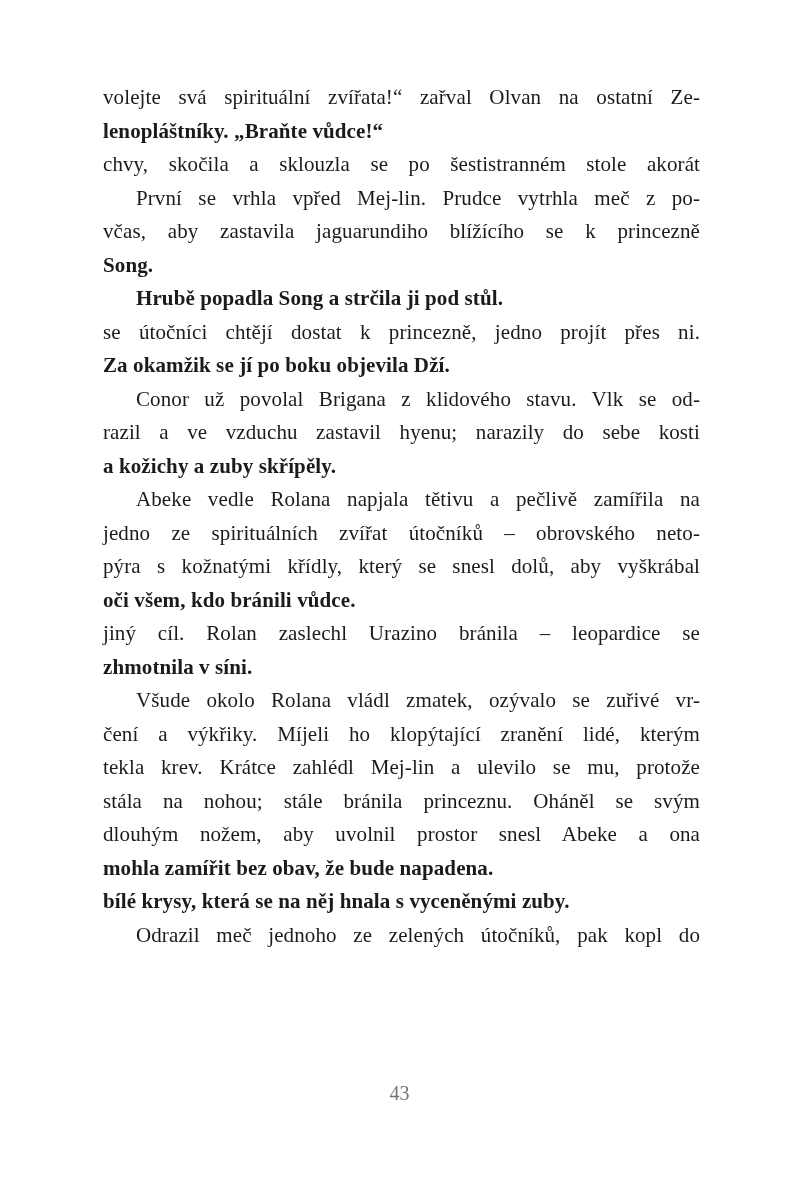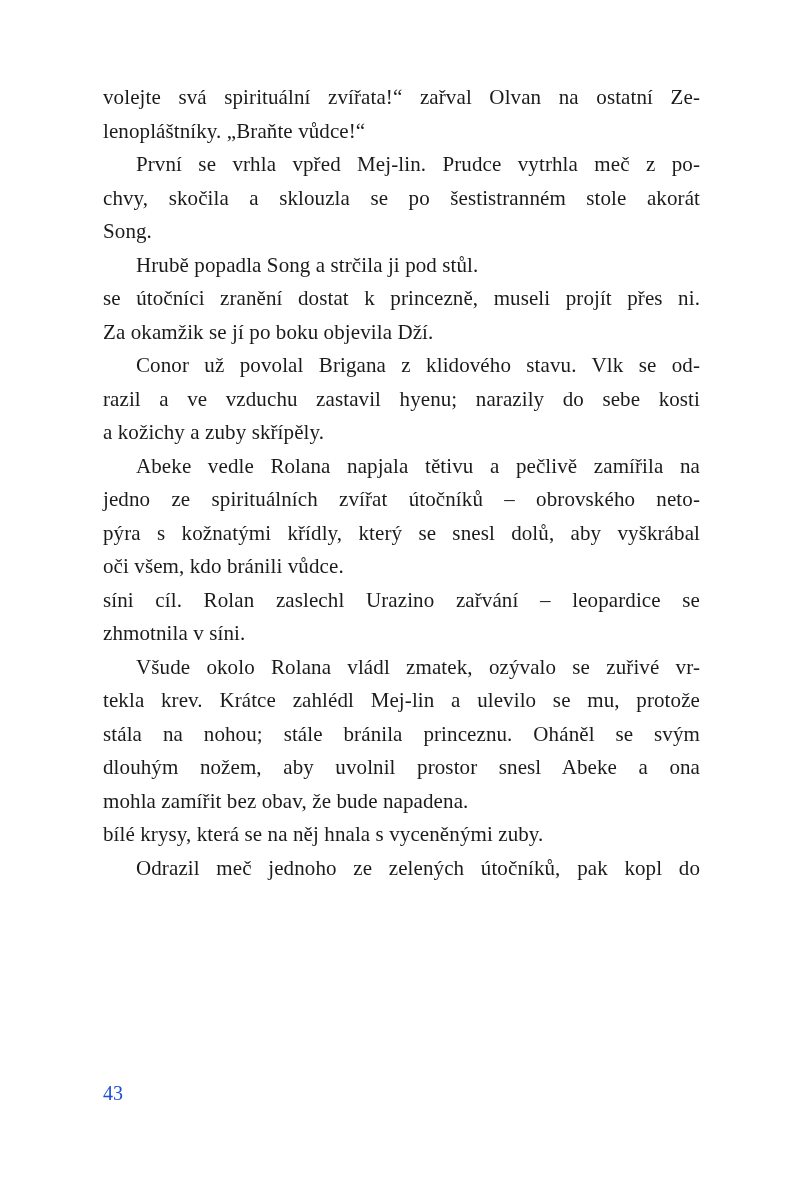--- a/index.html
+++ b/index.html
@@ -30,74 +30,77 @@
     font-size: 21px;
     line-height: 33.5px;
     letter-spacing: 0.1px;
     text-align: justify;
     text-align-last: justify;
     color: #1b1b1b;
   }
   .line.last {
     text-align: left;
     text-align-last: left;
+    font-weight: bold;
   }
   .line.indent {
     padding-left: 33px;
     text-align: right;
   }
   .page-number {
     position: absolute;
     left: 103px;
     top: 1080px;
     width: 593px;
-    text-align: left;
+    text-align: center;
     font-size: 20px;
     line-height: 26px;
-    color: #1d4ed8;
+    color: #737373;
   }
 </style>
 </head>
 <body>
 
 <div class="page">
   <div class="text-block">
       <div class="paragraph">
         <div class="line">volejte svá spirituální zvířata!“ zařval Olvan na ostatní Ze-</div>
         <div class="line last">lenopláštníky. „Braňte vůdce!“</div>
       </div>
       <div class="paragraph">
+        <div class="line">chvy, skočila a sklouzla se po šestistranném stole akorát</div>
         <div class="line indent">První se vrhla vpřed Mej-lin. Prudce vytrhla meč z po-</div>
-        <div class="line">chvy, skočila a sklouzla se po šestistranném stole akorát</div>
+        <div class="line">včas, aby zastavila jaguarundiho blížícího se k princezně</div>
         <div class="line last">Song.</div>
       </div>
       <div class="paragraph">
         <div class="line last indent">Hrubě popadla Song a strčila ji pod stůl.</div>
       </div>
       <div class="paragraph">
-        <div class="line">se útočníci zranění dostat k princezně, museli projít přes ni.</div>
+        <div class="line">se útočníci chtějí dostat k princezně, jedno projít přes ni.</div>
         <div class="line last">Za okamžik se jí po boku objevila Dží.</div>
       </div>
       <div class="paragraph">
         <div class="line indent">Conor už povolal Brigana z klidového stavu. Vlk se od-</div>
         <div class="line">razil a ve vzduchu zastavil hyenu; narazily do sebe kosti</div>
         <div class="line last">a kožichy a zuby skřípěly.</div>
       </div>
       <div class="paragraph">
         <div class="line indent">Abeke vedle Rolana napjala tětivu a pečlivě zamířila na</div>
         <div class="line">jedno ze spirituálních zvířat útočníků – obrovského neto-</div>
         <div class="line">pýra s kožnatými křídly, který se snesl dolů, aby vyškrábal</div>
         <div class="line last">oči všem, kdo bránili vůdce.</div>
       </div>
       <div class="paragraph">
-        <div class="line">síni cíl. Rolan zaslechl Urazino zařvání – leopardice se</div>
+        <div class="line">jiný cíl. Rolan zaslechl Urazino bránila – leopardice se</div>
         <div class="line last">zhmotnila v síni.</div>
       </div>
       <div class="paragraph">
         <div class="line indent">Všude okolo Rolana vládl zmatek, ozývalo se zuřivé vr-</div>
+        <div class="line">čení a výkřiky. Míjeli ho klopýtající zranění lidé, kterým</div>
         <div class="line">tekla krev. Krátce zahlédl Mej-lin a ulevilo se mu, protože</div>
         <div class="line">stála na nohou; stále bránila princeznu. Oháněl se svým</div>
         <div class="line">dlouhým nožem, aby uvolnil prostor snesl Abeke a ona</div>
         <div class="line last">mohla zamířit bez obav, že bude napadena.</div>
       </div>
       <div class="paragraph">
         <div class="line last">bílé krysy, která se na něj hnala s vyceněnými zuby.</div>
         <div class="line indent">Odrazil meč jednoho ze zelených útočníků, pak kopl do</div>
       </div>
     </div>

